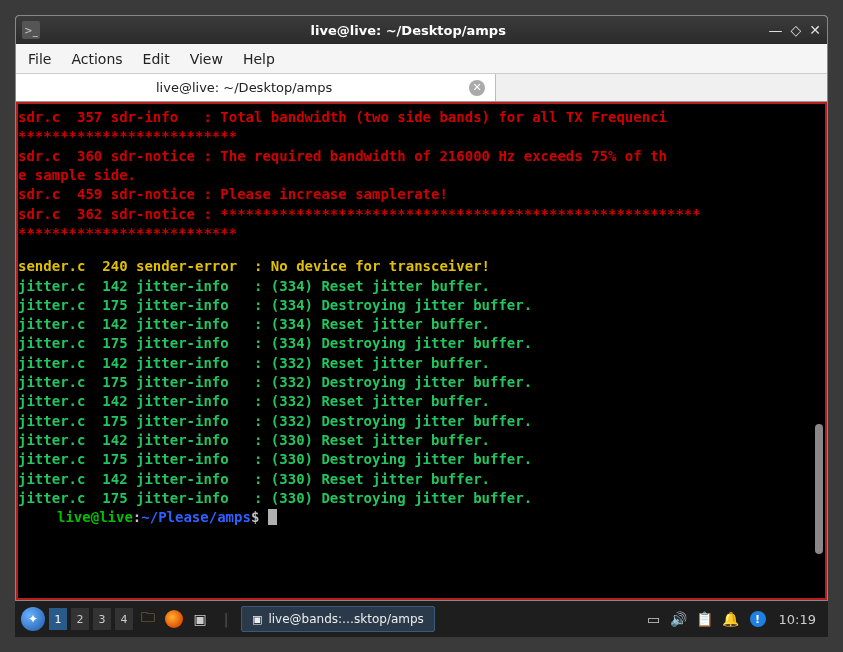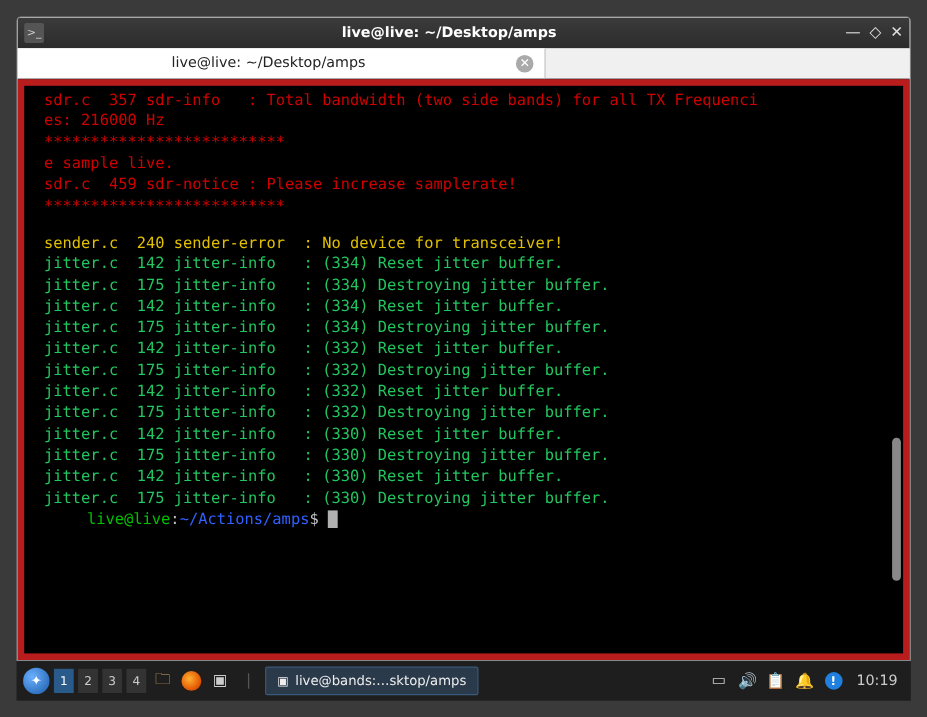--- a/index.html
+++ b/index.html
@@ -75,28 +75,28 @@
     width: 16px; height: 16px;
     background: #aaa; color: #fff;
     border-radius: 50%;
     display: flex; align-items: center; justify-content: center;
     font-size: 11px; cursor: pointer;
     font-weight: bold;
   }
   .terminal {
     flex: 1;
     background: #000;
-    border: 6px solid #b91c1c;
+    border: 2px solid #b91c1c;
     font-family: "DejaVu Sans Mono", monospace;
     font-size: 14px;
     line-height: 1.38;
-    padding: 4px 18px;
+    padding: 4px 0;
     overflow: hidden;
     position: relative;
-    font-weight: normal;
+    font-weight: bold;
   }
   .terminal .line { white-space: pre; }
   .red { color: #d00000; }
   .yellow { color: #e0c000; margin-top: 14px; }
   .cyan { color: #22c55e; }
   .green { color: #00c000; margin-left: 39px; }
   .blue { color: #3060ff; }
   .white { color: #c0c0c0; }
   .cursor {
     display: inline-block;
@@ -173,49 +173,57 @@
   <div class="titlebar">
     <div class="icon">&gt;_</div>
     <div class="title">live@live: ~/Desktop/amps</div>
     <div class="controls">
       <span>—</span>
       <span>◇</span>
       <span>✕</span>
     </div>
   </div>
 
+  <div class="menubar">
+    <span>File</span>
+    <span>Actions</span>
+    <span>Edit</span>
+    <span>View</span>
+    <span>Help</span>
+  </div>
 
   <div class="tabbar">
     <div class="tab">
       <span>live@live: ~/Desktop/amps</span>
       <span class="close">✕</span>
     </div>
   </div>
 
   <div class="terminal" id="term">
     <div class="line red">sdr.c  357 sdr-info   : Total bandwidth (two side bands) for all TX Frequenci</div>
-      <div class="line red">es: 216000 Hz</div>
       <div class="line red">**************************</div>
-      <div class="line red">e sample live.</div>
+      <div class="line red">sdr.c  360 sdr-notice : The required bandwidth of 216000 Hz exceeds 75% of th</div>
+      <div class="line red">e sample side.</div>
       <div class="line red">sdr.c  459 sdr-notice : Please increase samplerate!</div>
+      <div class="line red">sdr.c  362 sdr-notice : *********************************************************</div>
       <div class="line red">**************************</div>
       <div class="line yellow">sender.c  240 sender-error  : No device for transceiver!</div>
       <div class="line cyan">jitter.c  142 jitter-info   : (334) Reset jitter buffer.</div>
       <div class="line cyan">jitter.c  175 jitter-info   : (334) Destroying jitter buffer.</div>
       <div class="line cyan">jitter.c  142 jitter-info   : (334) Reset jitter buffer.</div>
       <div class="line cyan">jitter.c  175 jitter-info   : (334) Destroying jitter buffer.</div>
       <div class="line cyan">jitter.c  142 jitter-info   : (332) Reset jitter buffer.</div>
       <div class="line cyan">jitter.c  175 jitter-info   : (332) Destroying jitter buffer.</div>
       <div class="line cyan">jitter.c  142 jitter-info   : (332) Reset jitter buffer.</div>
       <div class="line cyan">jitter.c  175 jitter-info   : (332) Destroying jitter buffer.</div>
       <div class="line cyan">jitter.c  142 jitter-info   : (330) Reset jitter buffer.</div>
       <div class="line cyan">jitter.c  175 jitter-info   : (330) Destroying jitter buffer.</div>
       <div class="line cyan">jitter.c  142 jitter-info   : (330) Reset jitter buffer.</div>
       <div class="line cyan">jitter.c  175 jitter-info   : (330) Destroying jitter buffer.</div>
-      <div class="line"><span class="green">live@live</span><span class="white">:</span><span class="blue">~/Actions/amps</span><span class="white">$ </span><span class="cursor"></span></div>
+      <div class="line"><span class="green">live@live</span><span class="white">:</span><span class="blue">~/Please/amps</span><span class="white">$ </span><span class="cursor"></span></div>
       <div class="scrollbar"></div>
   </div>
 </div>
 
 <div class="taskbar">
   <div class="logo">✦</div>
   <div class="ws active">1</div>
   <div class="ws">2</div>
   <div class="ws">3</div>
   <div class="ws">4</div>

